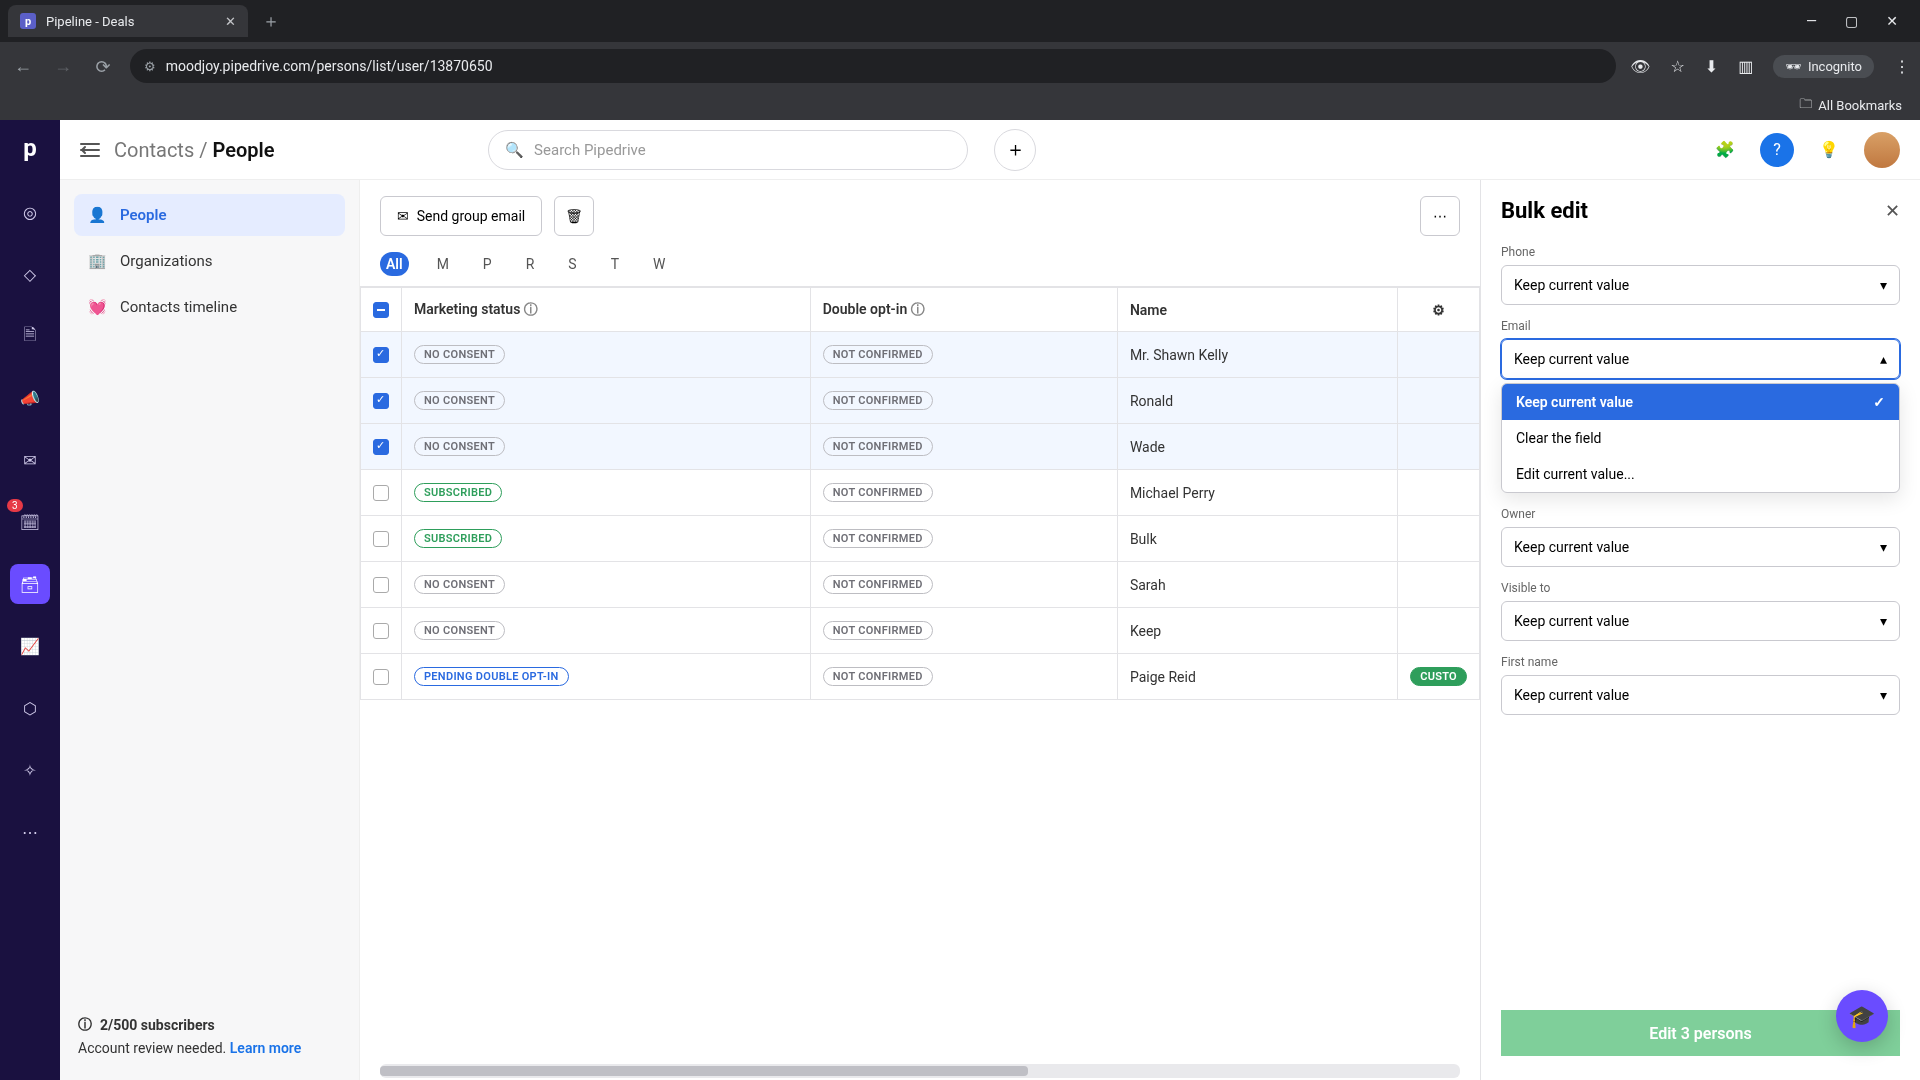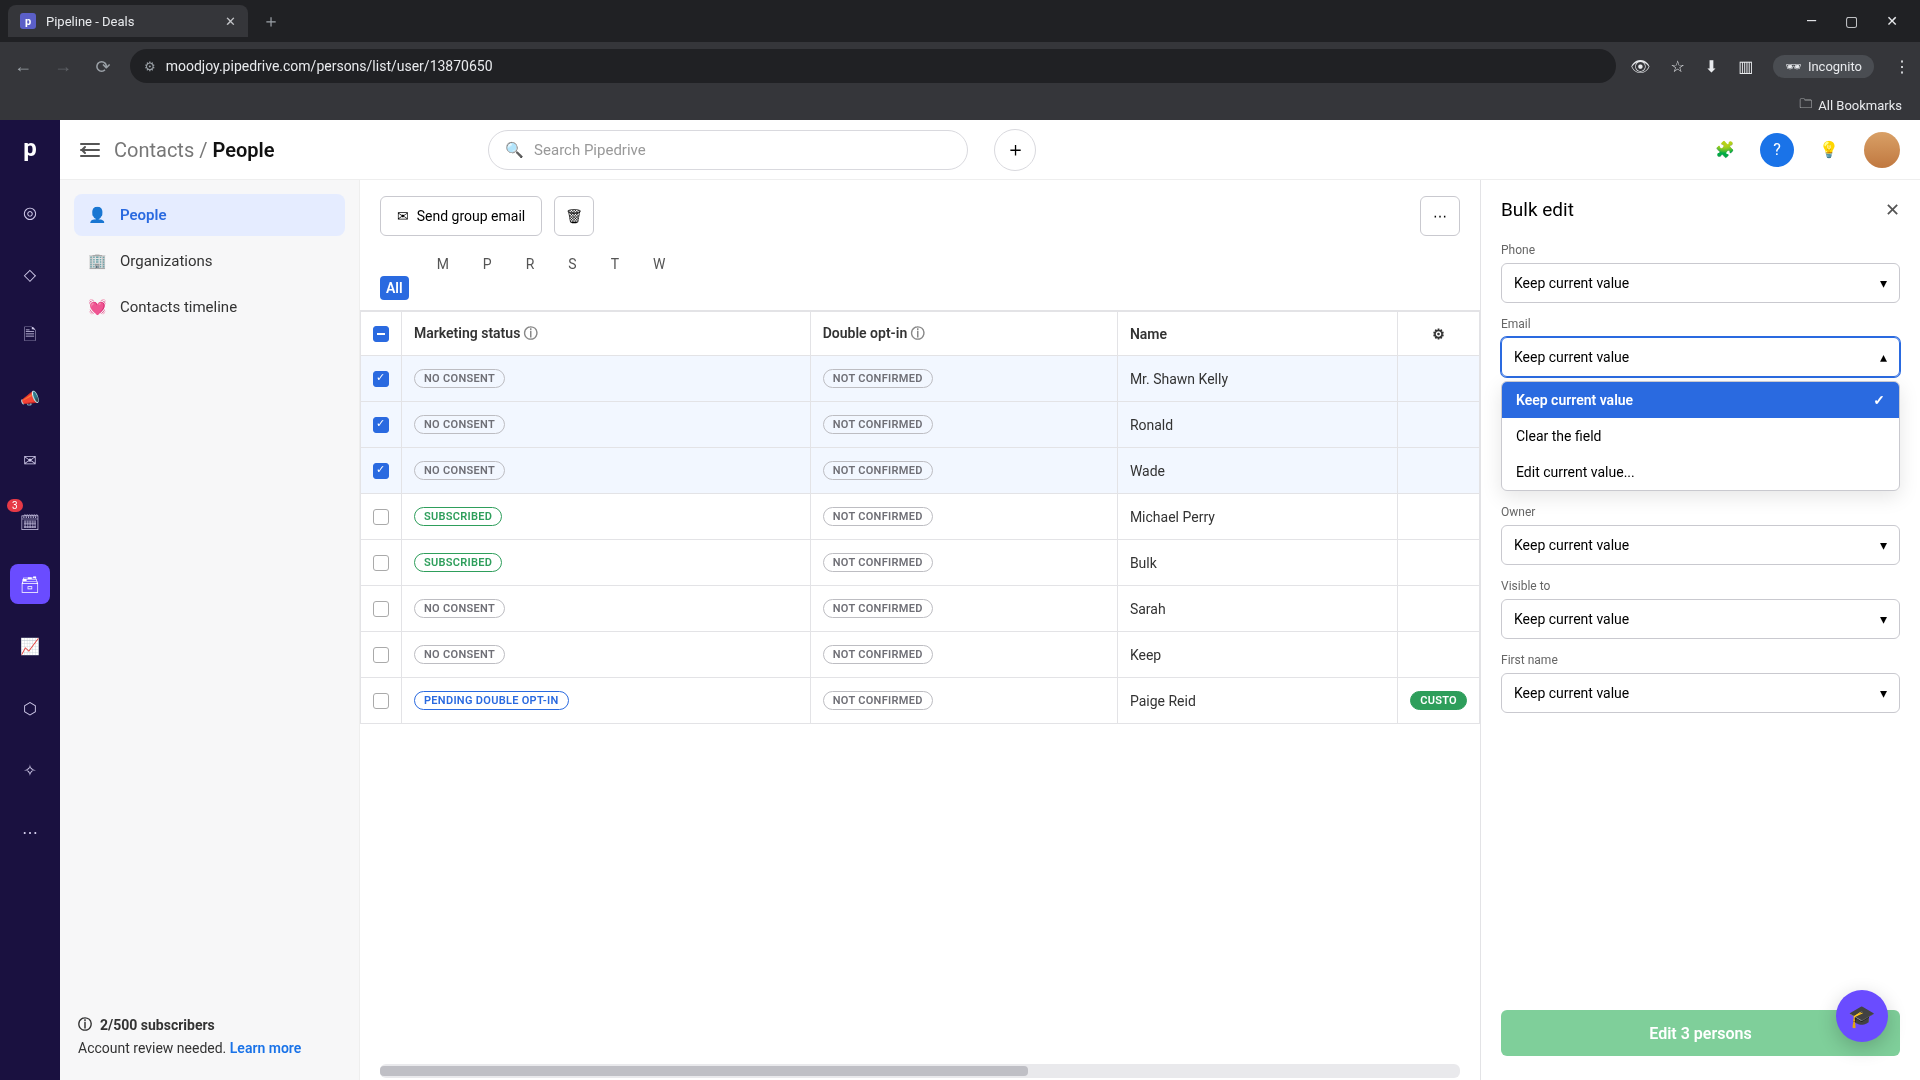--- a/index.html
+++ b/index.html
@@ -58,21 +58,21 @@
 
 .content { flex: 1; display: flex; flex-direction: column; overflow: hidden; position: relative; }
 
 .toolbar { padding: 16px 20px; display: flex; gap: 12px; align-items: center; }
 .btn { border: 1px solid #c9c9cf; border-radius: 6px; background: #fff; height: 40px; display: inline-flex; align-items: center; padding: 0 16px; gap: 8px; font-size: 14px; cursor: pointer; }
 .btn.icon-only { width: 40px; padding: 0; justify-content: center; }
 .toolbar .spacer { flex: 1; }
 
 .filter-letters { padding: 0 20px 10px; display: flex; gap: 22px; font-size: 14px; color: #555; }
 .filter-letters .lt { cursor: pointer; padding: 4px 6px; }
-.filter-letters .lt.active { background: #2a6ae0; color: #fff; border-radius: 4px; font-weight: 600; margin-top: 24px; }
+.filter-letters .lt.active { background: #2a6ae0; color: #fff; border-radius: 12px; font-weight: 600; }
 
 .table-wrap { flex: 1; overflow: auto; border-top: 1px solid #e3e3e6; }
 table { border-collapse: collapse; width: 100%; }
 th, td { border: 1px solid #e3e3e6; text-align: left; padding: 1px 12px; font-size: 14px; background: #fff; }
 th { font-weight: 600; color: #333; height: 44px; }
 td { height: 46px; color: #333; }
 tr.sel td { background: #f2f7ff; }
 .chk { width: 16px; height: 16px; border: 1px solid #aaa; border-radius: 3px; display: inline-block; cursor: pointer; vertical-align: middle; }
 .chk.checked { background: #2a6ae0; border-color: #2a6ae0; position: relative; }
 .chk.checked::after { content: "✓"; color: #fff; font-size: 11px; position: absolute; top: -1px; left: 2px; }
@@ -82,31 +82,31 @@
 .pill.grey { border-color: #bdbdc2; color: #6f6f76; }
 .pill.green { border-color: #2e9e5b; color: #2e9e5b; }
 .pill.blue { border-color: #2a6ae0; color: #2a6ae0; }
 .pill.solidgreen { background: #2e9e5b; color: #fff; border-color: #2e9e5b; }
 th.gear-col, td.gear-col { width: 44px; text-align: center; }
 th.chk-col, td.chk-col { width: 40px; text-align: center; }
 
 
 .bulk { width: 440px; border-left: 1px solid #e3e3e6; display: flex; flex-direction: column; background: #fff; }
 .bulk-head { display: flex; align-items: center; padding: 18px 20px 8px; }
-.bulk-head h2 { font-size: 19px; font-weight: 400; }
+.bulk-head h2 { font-size: 22px; font-weight: 700; }
 .bulk-head .close-x { margin-left: auto; cursor: pointer; font-size: 18px; color: #555; }
 .bulk-body { flex: 1; overflow: auto; padding: 0 20px; }
 .field-label { font-size: 12px; color: #666; margin: 14px 0 6px; }
 .select { border: 1px solid #c9c9cf; border-radius: 6px; height: 40px; display: flex; align-items: center; padding: 0 12px; font-size: 14px; cursor: pointer; justify-content: space-between; }
 .select.open { border-color: #2a6ae0; box-shadow: 0 0 0 1px #2a6ae0; }
 .dropdown { border: 1px solid #c9c9cf; border-radius: 6px; margin-top: 4px; overflow: hidden; box-shadow: 0 6px 20px rgba(0,0,0,.1); background: #fff; }
 .dropdown .opt { padding: 10px 14px; display: flex; align-items: center; justify-content: space-between; font-size: 14px; cursor: pointer; }
 .dropdown .opt.sel { background: #2a6ae0; color: #fff; font-weight: 600; }
 .bulk-footer { padding: 16px 20px 24px; }
-.primary-btn { width: 100%; height: 46px; border: none; border-radius: 6px; background: #7fcf9a; color: #fff; font-size: 16px; font-weight: 600; cursor: pointer; }
+.primary-btn { width: 100%; height: 46px; border: none; border-radius: 0; background: #7fcf9a; color: #fff; font-size: 16px; font-weight: 600; cursor: pointer; }
 
 .hscroll { height: 14px; background: #e9e9ec; margin: 0 20px 2px; border-radius: 6px; position: relative; }
 .hscroll .thumb { position: absolute; left: 0; width: 60%; top: 2px; bottom: 2px; background: #bfbfc5; border-radius: 4px; }
 
 .fab { position: absolute; bottom: 38px; right: 32px; width: 52px; height: 52px; border-radius: 50%; background: #6a4cff; color: #fff; display: flex; align-items: center; justify-content: center; font-size: 22px; box-shadow: 0 6px 20px rgba(0,0,0,.2); cursor: pointer; z-index: 40;}
 svg { display: block; }
 </style>
 </head>
 <body>
 

